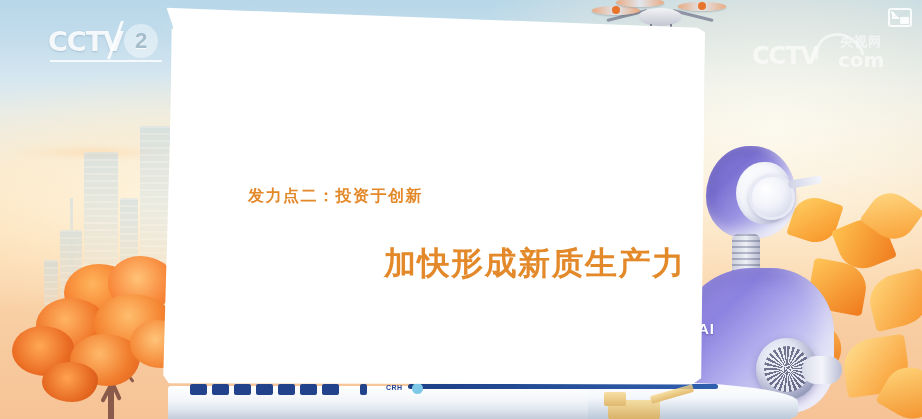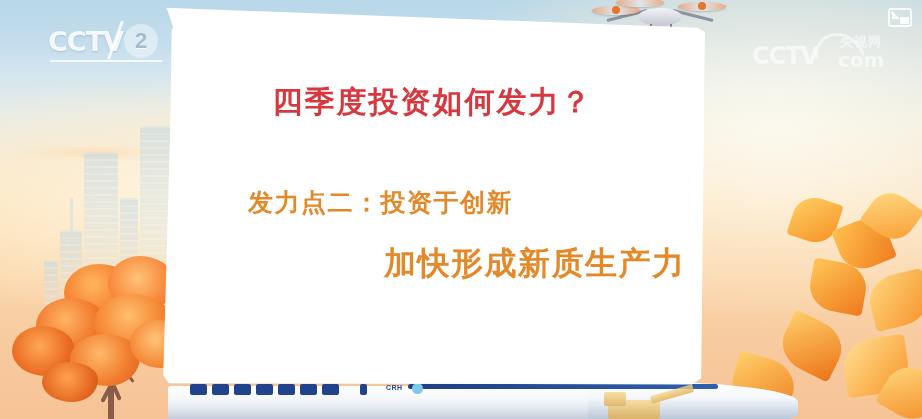--- a/index.html
+++ b/index.html
@@ -216,21 +216,21 @@
     position:absolute;left:0;right:0;top:82px;
     text-align:center;
     font-family:"DejaVu Sans","Liberation Sans",sans-serif;
     font-size:30px;font-weight:700;letter-spacing:2px;
     color:#d8373f;
     white-space:nowrap;
   }
   .line1{
     position:absolute;left:88px;top:186px;
     font-family:"DejaVu Sans","Liberation Sans",sans-serif;
-    font-size:25px;font-weight:700;letter-spacing:1.5px;
+    font-size:16px;font-weight:700;letter-spacing:1.5px;
     color:#e3892a;
     white-space:nowrap;
   }
   .line2{
     position:absolute;left:224px;top:242px;
     font-family:"DejaVu Sans","Liberation Sans",sans-serif;
     font-size:32px;font-weight:700;letter-spacing:1.5px;
     color:#e3892a;
     white-space:nowrap;
   }
@@ -372,20 +372,32 @@
     <div class="leaf" style="left:196px;top:4px;width:48px;height:44px;background:linear-gradient(135deg,#ffdc87,#f99b30);transform:rotate(36deg);"></div>
     <div class="leaf2" style="left:138px;top:72px;width:56px;height:50px;background:linear-gradient(135deg,#ffc659,#ef7a1c);transform:rotate(10deg);"></div>
     <div class="leaf" style="left:198px;top:84px;width:58px;height:52px;background:linear-gradient(135deg,#ffd97e,#f6902a);transform:rotate(-14deg);"></div>
     <div class="leaf2" style="left:110px;top:130px;width:60px;height:52px;background:linear-gradient(135deg,#ffce6a,#ec7419);transform:rotate(26deg);"></div>
     <div class="leaf" style="left:172px;top:148px;width:64px;height:56px;background:linear-gradient(135deg,#ffe294,#f89428);transform:rotate(-8deg);"></div>
     <div class="leaf2" style="left:60px;top:168px;width:62px;height:54px;background:linear-gradient(135deg,#ffd06a,#ef7d20);transform:rotate(16deg);"></div>
     <div class="leaf" style="left:212px;top:178px;width:54px;height:50px;background:linear-gradient(135deg,#ffda80,#f38b25);transform:rotate(30deg);"></div>
     <div class="leaf2" style="left:14px;top:196px;width:58px;height:46px;background:linear-gradient(135deg,#ffe3a0,#f7a23e);transform:rotate(-20deg);"></div>
   </div>
 
+  <div class="robot">
+    <div class="r-head"></div>
+    <div class="r-face"></div>
+    <div class="r-eye"></div>
+    <div class="r-ant"></div>
+    <div class="r-neck"></div>
+    <div class="r-body">
+      <span class="r-ai">AI</span>
+    </div>
+    <div class="r-turbine"></div>
+    <div class="r-arm"></div>
+  </div>
 
   <div class="drone">
     <div class="d-arm" style="left:14px;top:20px;width:42px;transform:rotate(-14deg);"></div>
     <div class="d-arm" style="left:80px;top:20px;width:42px;transform:rotate(14deg);"></div>
     <div class="d-body"></div>
     <div class="d-rotor" style="left:0px;top:12px;"></div>
     <div class="d-rotor" style="left:86px;top:8px;"></div>
     <div class="d-rotor" style="left:24px;top:4px;"></div>
     <div class="d-hub" style="left:20px;top:12px;"></div>
     <div class="d-hub" style="left:106px;top:8px;"></div>
@@ -414,21 +426,20 @@
     <div class="m-part" style="left:52px;top:0px;width:44px;height:8px;transform:rotate(-16deg);"></div>
     <div class="m-part" style="left:6px;top:2px;width:22px;height:14px;"></div>
   </div>
 
   <div class="card-wrap">
     <div class="card"></div>
     <div class="card-inner"></div>
   </div>
 
   <div class="card-text">
-    <div class="title">四季度投资如何发力？</div>
     <div class="line1">发力点二：投资于创新</div>
     <div class="line2">加快形成新质生产力</div>
   </div>
 
   <div class="logo">
     <div class="logo-row">
       <span class="logo-cctv">CCTV</span>
       <span class="logo-slash"></span>
       <span class="logo-num">2</span>
     </div>

